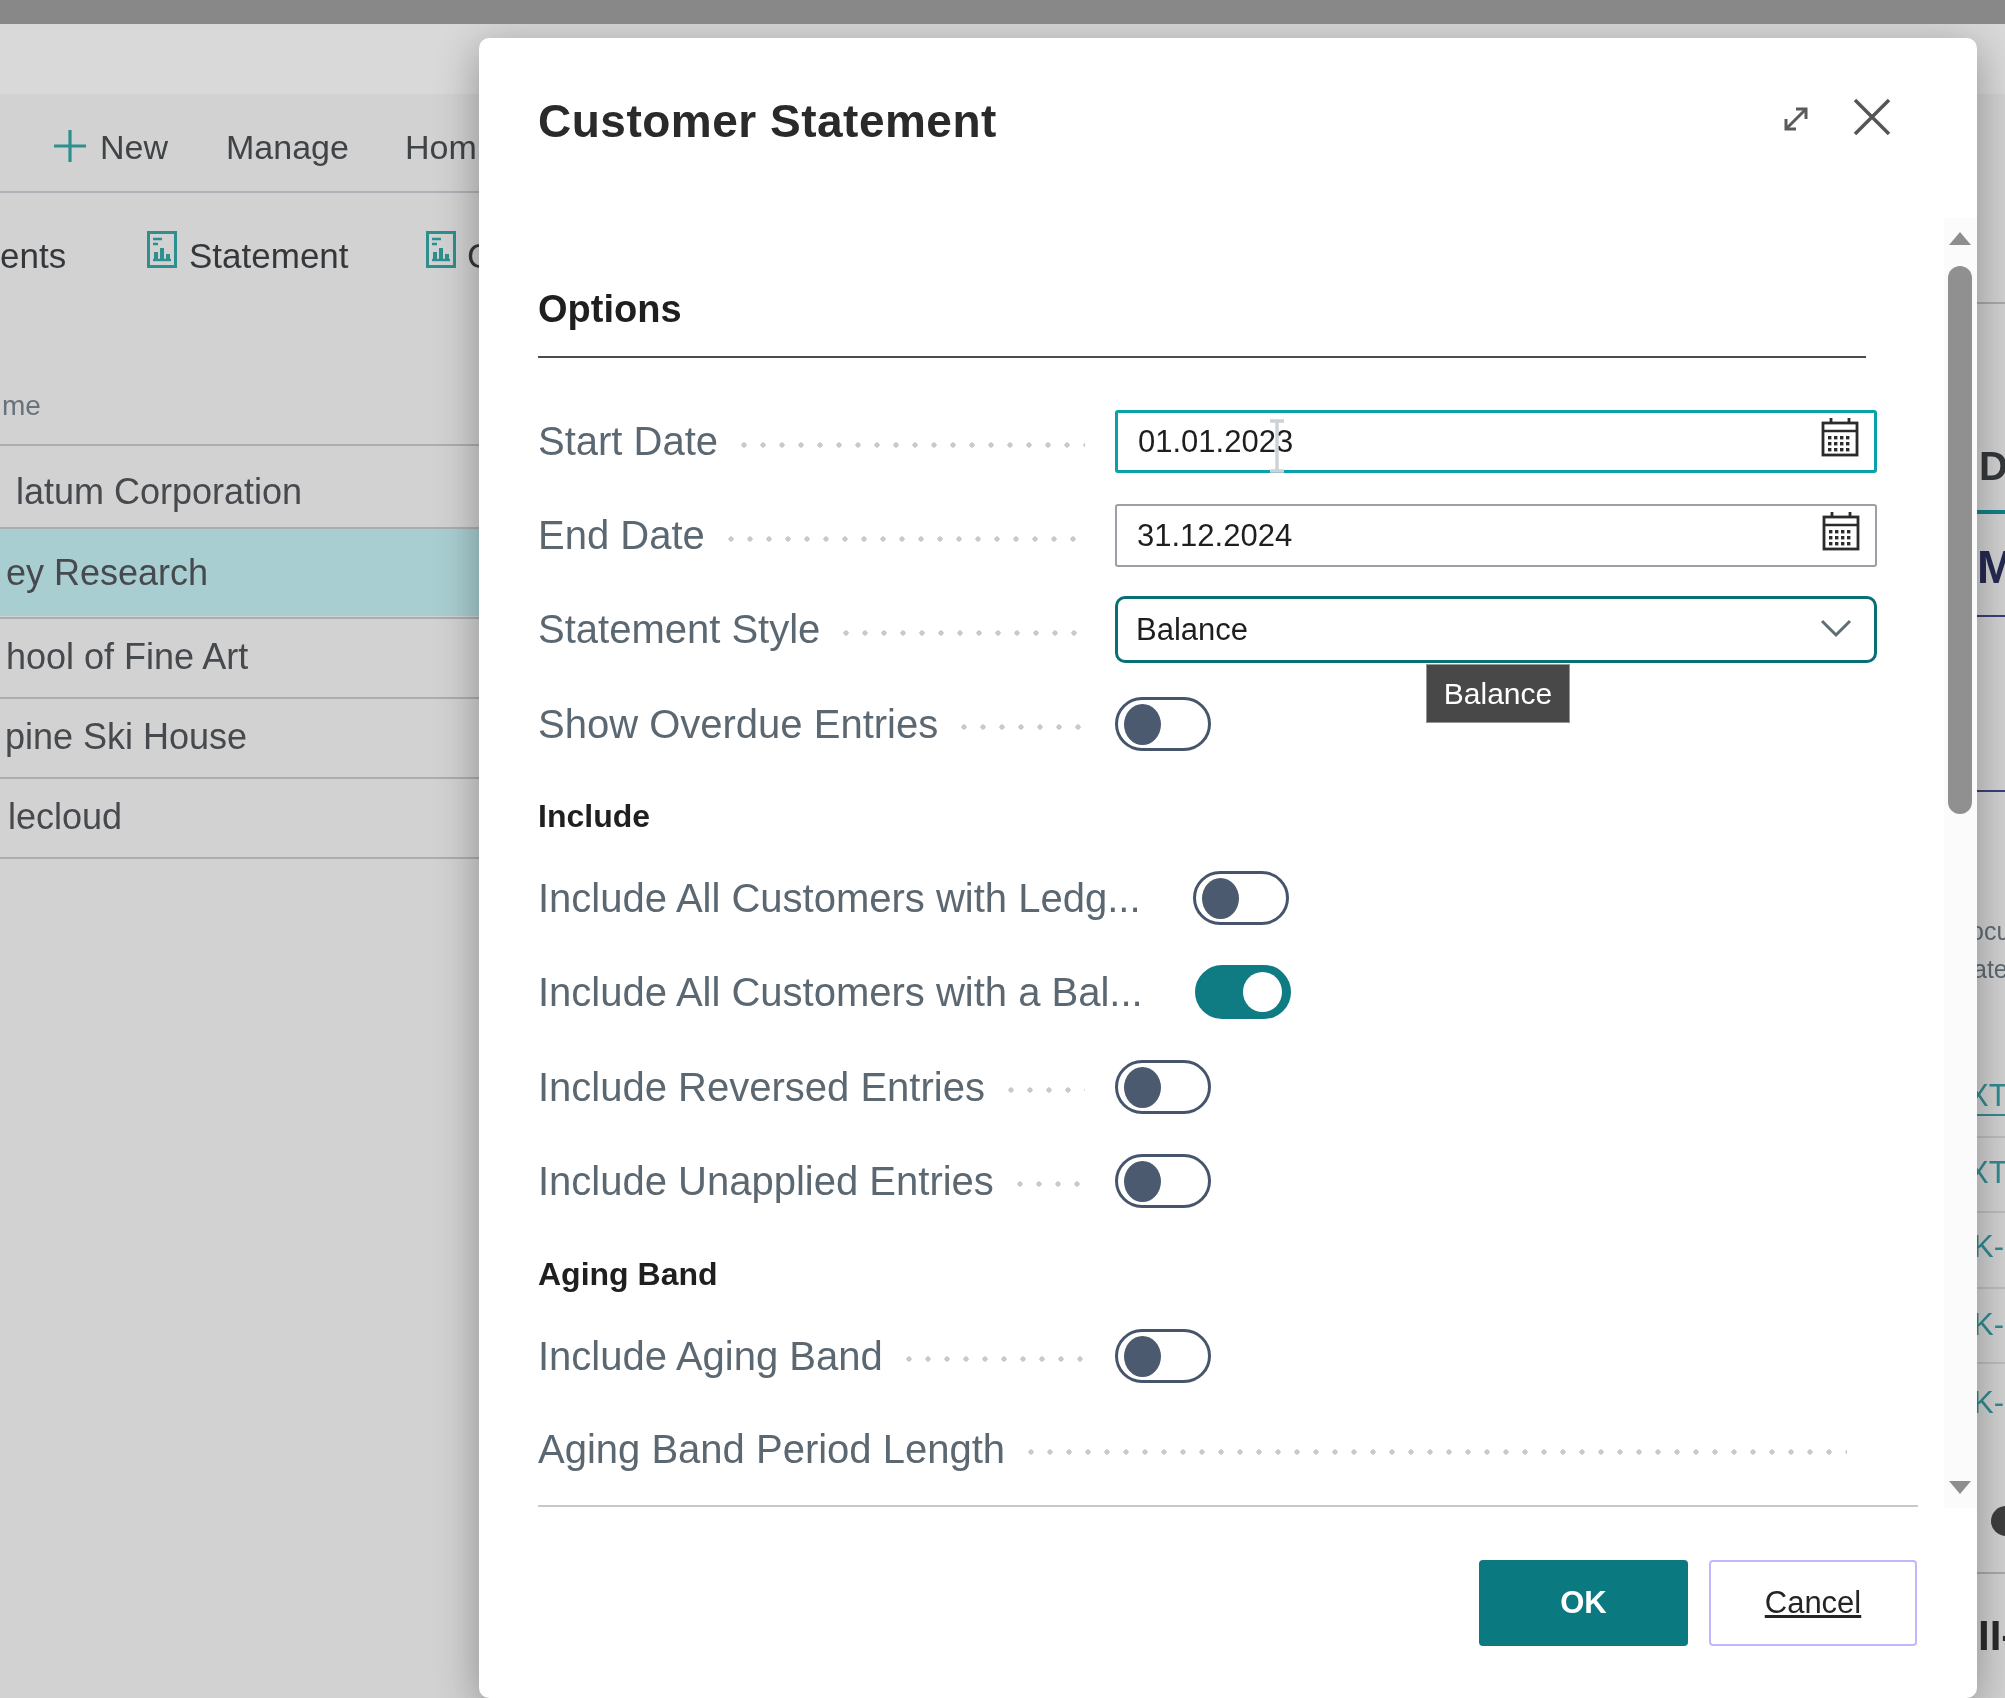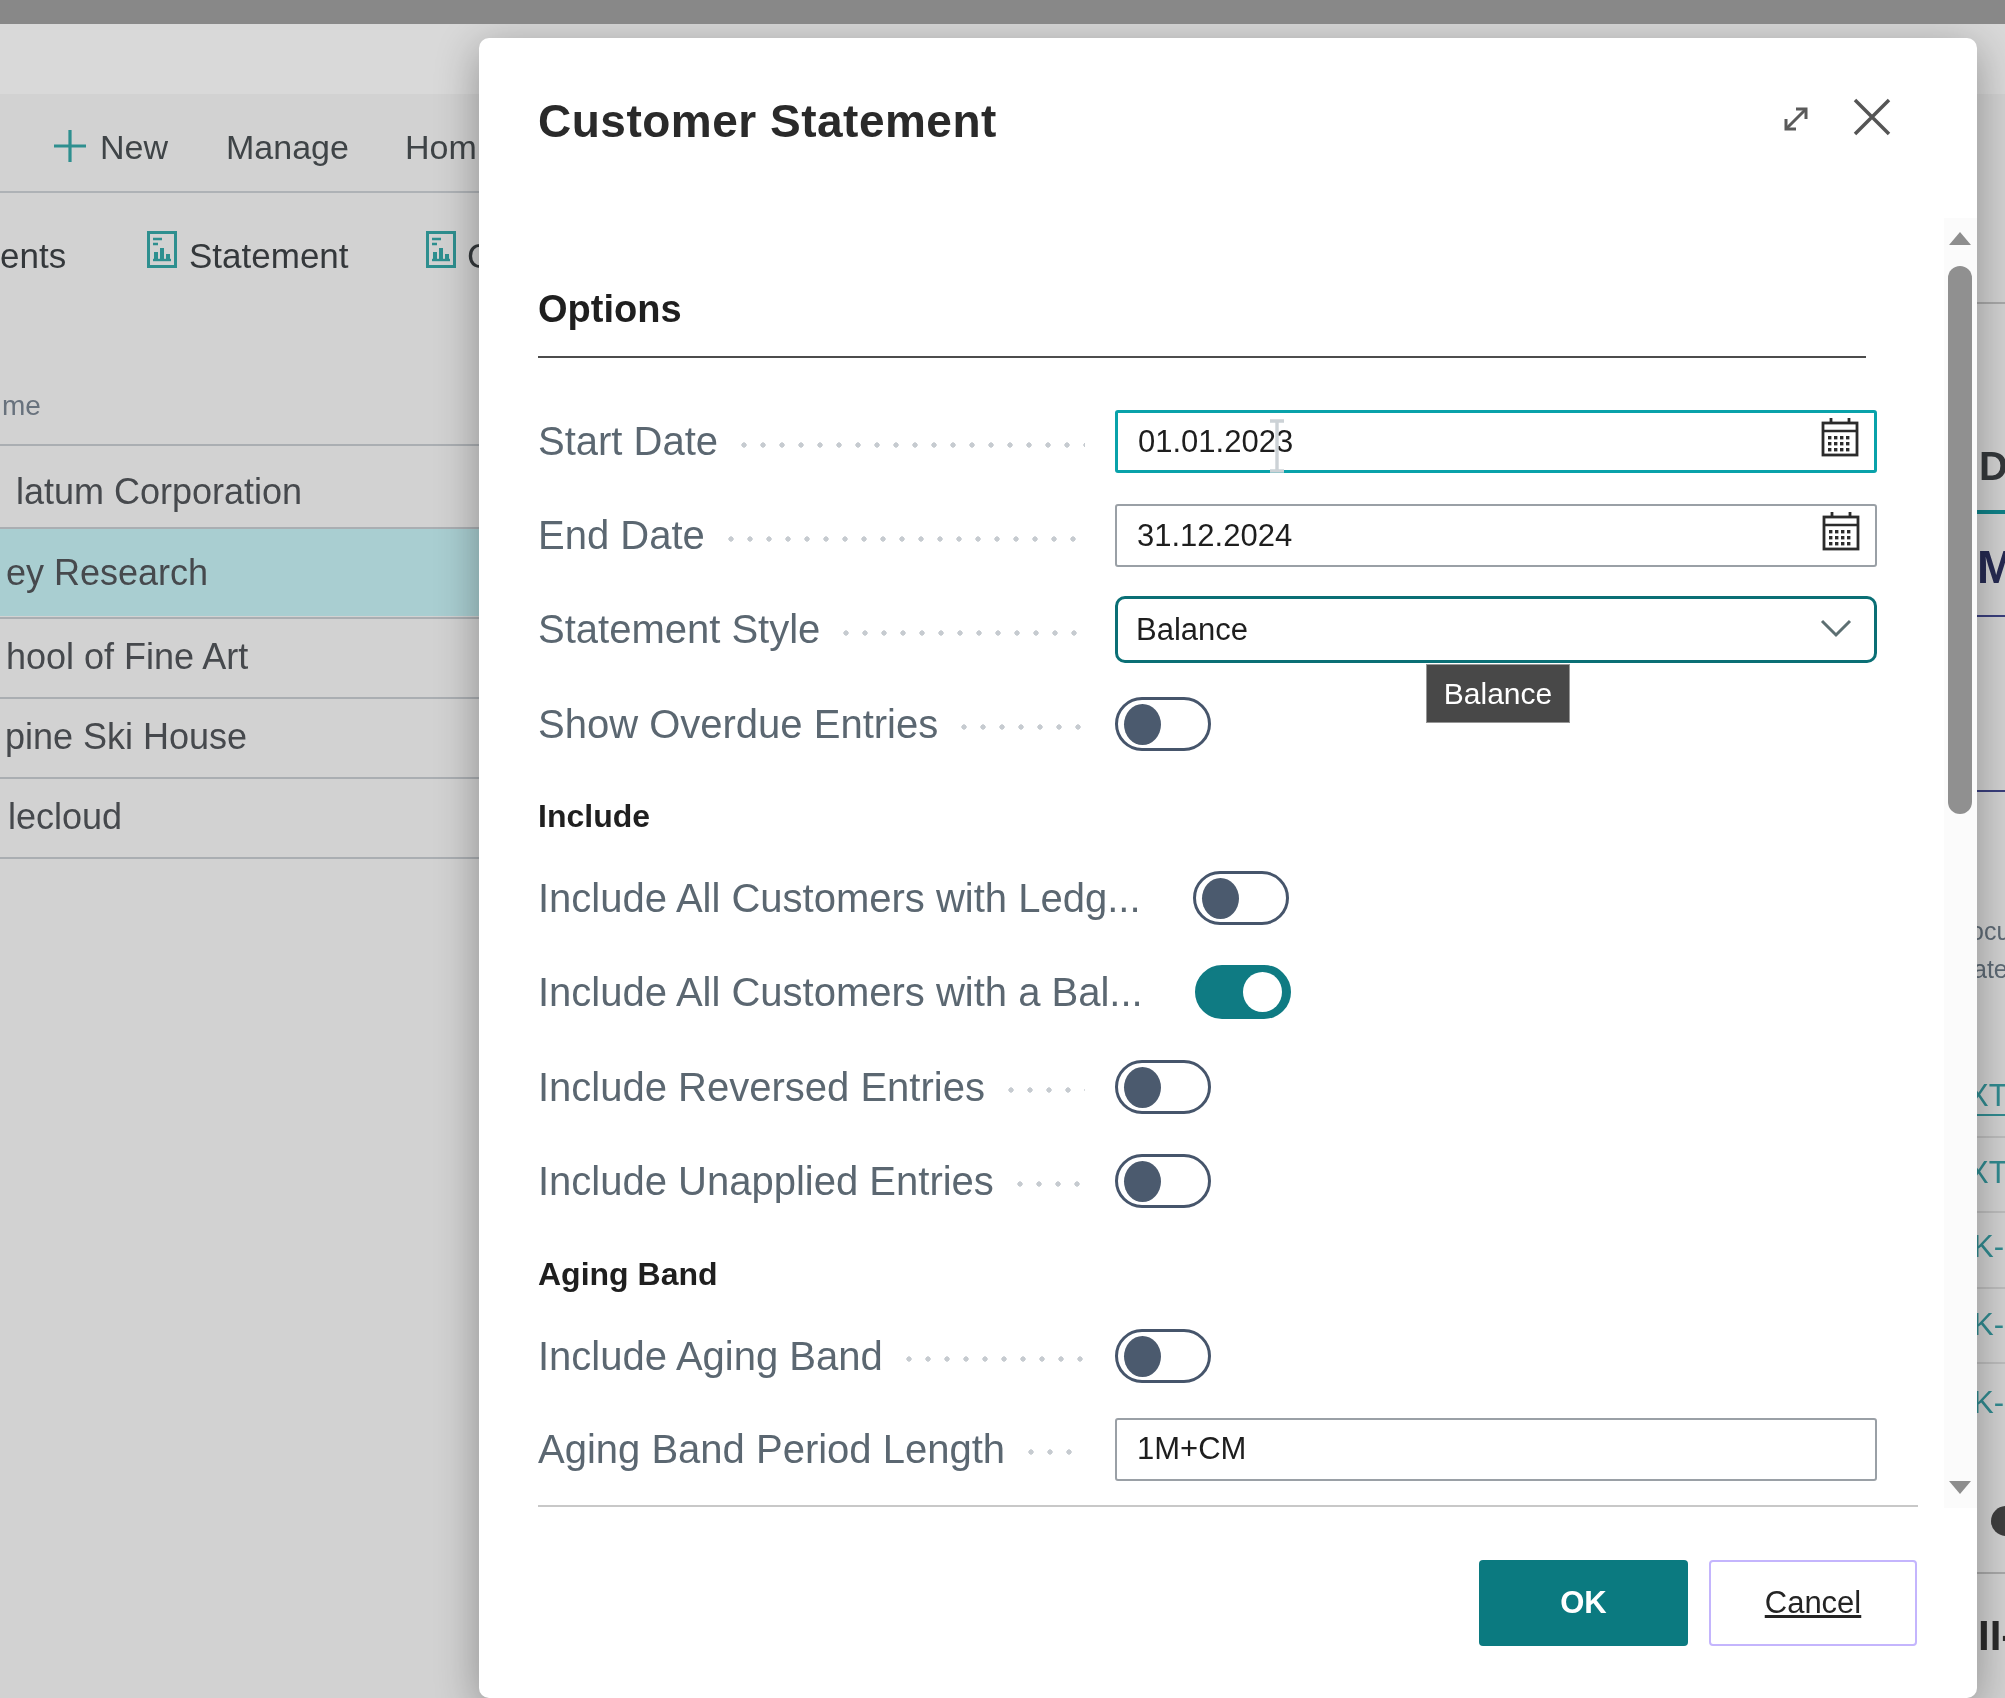--- a/index.html
+++ b/index.html
@@ -311,25 +311,20 @@
       <div class="cslot">
         <div class="toggle">
             <div class="knob"></div>
           </div>
       </div>
     </div>
 
     <div class="frow" style="top:1380px;height:62px;">
       <span class="flabel">Aging Band Period Length</span>
       <span class="leader"></span>
-      <div class="cslot">
-        <div class="tinput" style="padding-right:20px;">
-          <span>1M+CM</span>
-        </div>
-      </div>
     </div>
 
     <div class="abs footer-line"></div>
     <div class="btn btn-ok">OK</div>
     <div class="btn btn-cancel">Cancel</div>
 
     <div class="abs sb-gutter">
       <div class="arrow-up"></div>
       <div class="sb-thumb"></div>
       <div class="arrow-down"></div>

